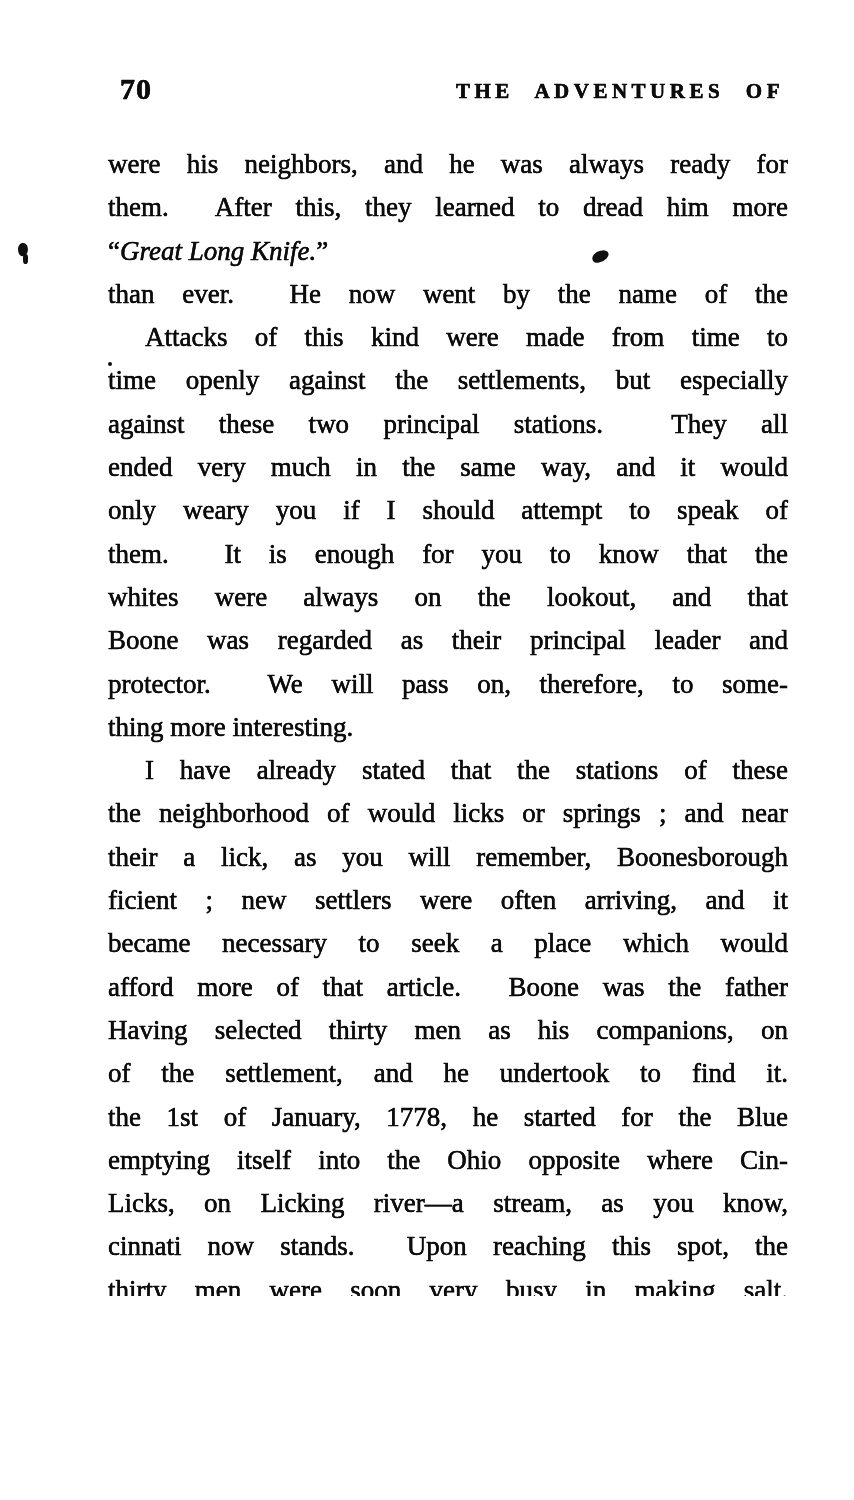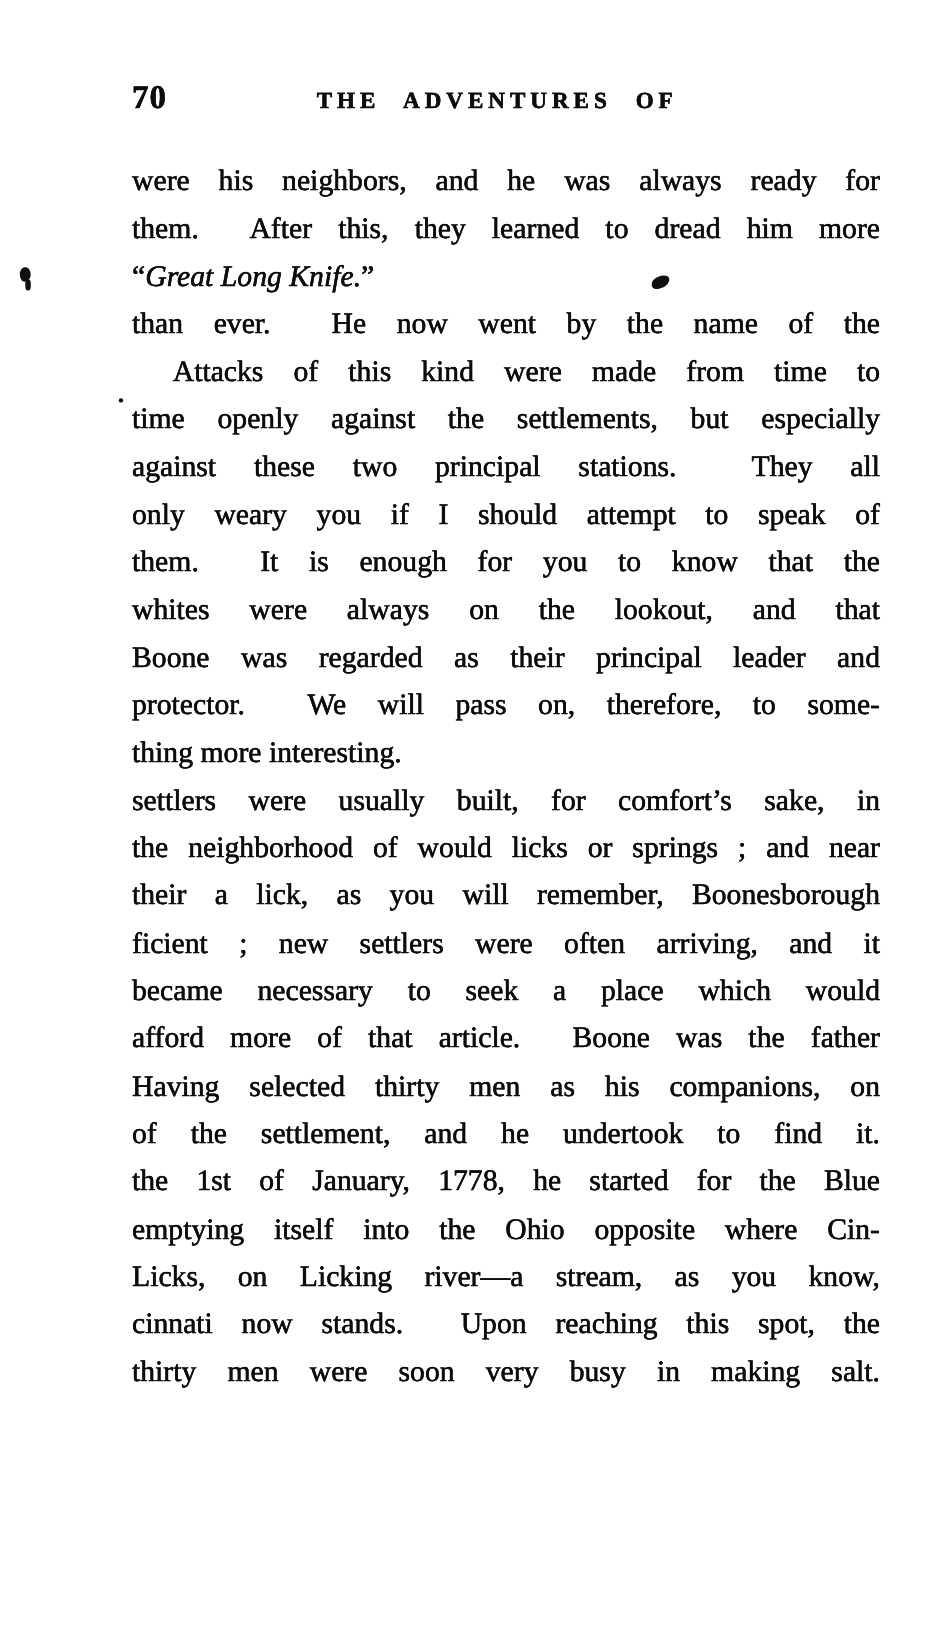--- a/index.html
+++ b/index.html
@@ -31,31 +31,31 @@
     font-weight: bold;
     letter-spacing: 1px;
     -webkit-text-stroke: 0.5px currentColor;
     text-shadow: 0 0 0.4px currentColor;
   }
   .runtitle {
     position: absolute;
     left: 0;
     right: 16px;
     top: 7px;
-    text-align: center;
+    text-align: right;
     font-size: 21px;
     font-weight: bold;
     letter-spacing: 4.5px;
     word-spacing: 12px;
     -webkit-text-stroke: 0.5px currentColor;
     text-shadow: 0 0 0.4px currentColor;
   }
   .text-block {
     position: absolute;
-    left: 120px;
+    left: 108px;
     top: 143px;
     width: 680px;
   }
   .line {
     height: 43.3px;
     line-height: 43.3px;
     font-size: 27px;
     text-align: justify;
     text-align-last: justify;
     -webkit-text-stroke: 0.45px currentColor;
@@ -88,27 +88,28 @@
   </div>
 
   <div class="text-block" id="text-block">
       <div class="line">were his neighbors, and he was always ready for</div>
       <div class="line">them.&nbsp; After this, they learned to dread him more</div>
       <div class="line short"><span>“</span><span class="it">Great Long Knife.</span><span>”</span></div>
       <div class="line">than ever.&nbsp; He now went by the name of the</div>
       <div class="line indent">Attacks of this kind were made from time to</div>
       <div class="line">time openly against the settlements, but especially</div>
       <div class="line">against these two principal stations.&nbsp; They all</div>
+      <div class="line">ended very much in the same way, and it would</div>
       <div class="line">only weary you if I should attempt to speak of</div>
       <div class="line">them.&nbsp; It is enough for you to know that the</div>
       <div class="line">whites were always on the lookout, and that</div>
       <div class="line">Boone was regarded as their principal leader and</div>
       <div class="line">protector.&nbsp; We will pass on, therefore, to some-</div>
       <div class="line short">thing more interesting.</div>
-      <div class="line">settlers were usually built, for comfort’s sake, in</div>
+      <div class="line indent">I have already stated that the stations of these</div>
       <div class="line">the neighborhood of would licks or springs ; and near</div>
       <div class="line">their a lick, as you will remember, Boonesborough</div>
       <div class="line">ficient ; new settlers were often arriving, and it</div>
       <div class="line">became necessary to seek  a place which would</div>
       <div class="line">afford more of that article.&nbsp; Boone was the father</div>
       <div class="line">Having selected thirty men as his companions, on</div>
       <div class="line">of the settlement, and he undertook to find it.</div>
       <div class="line">the 1st of January, 1778, he started for the Blue</div>
       <div class="line">emptying itself into the Ohio opposite where Cin-</div>
       <div class="line">Licks, on Licking river—a stream, as you know,</div>

